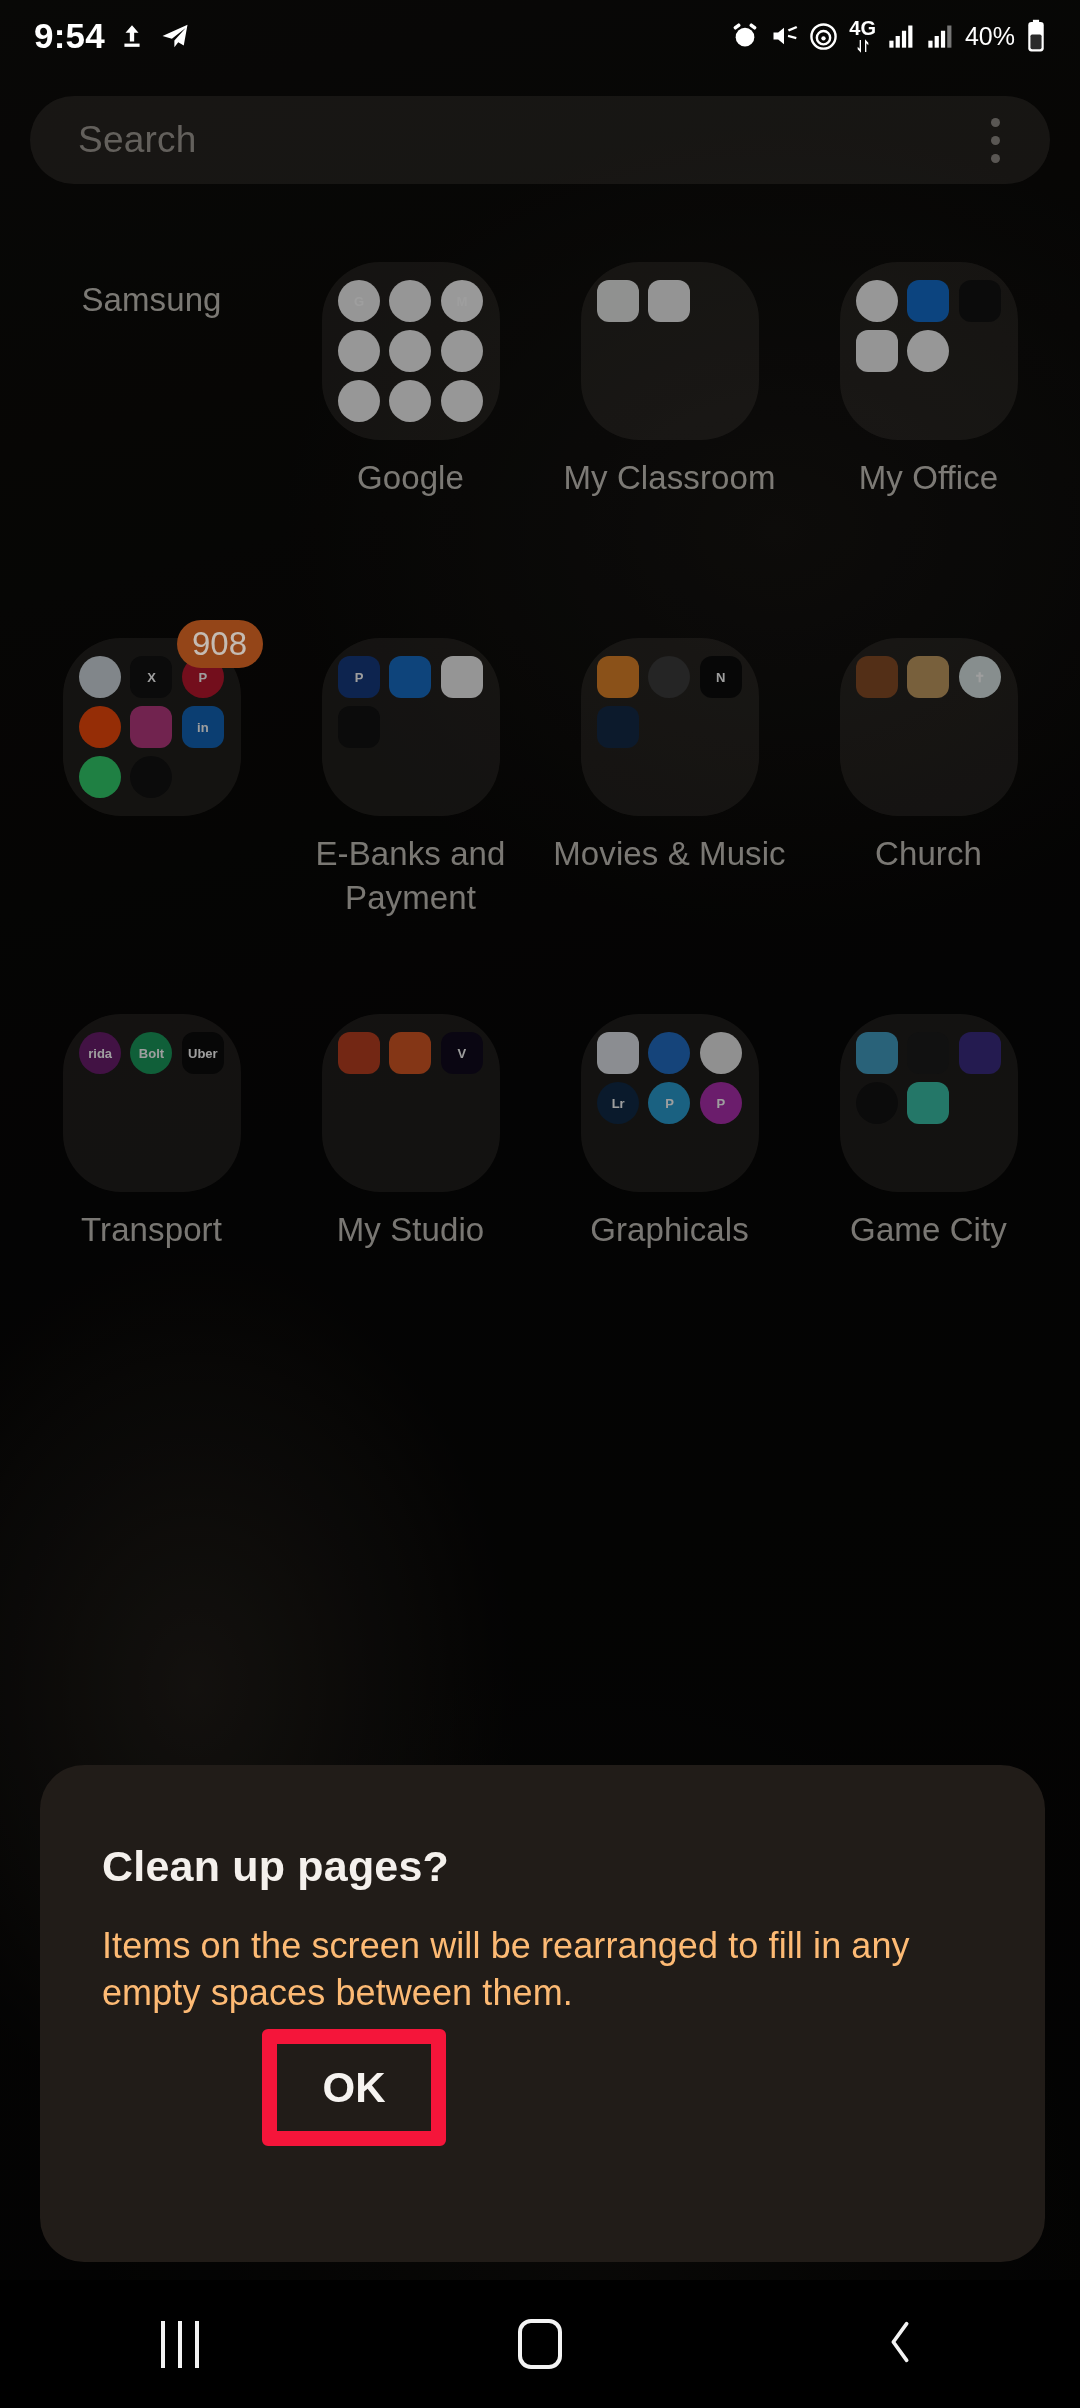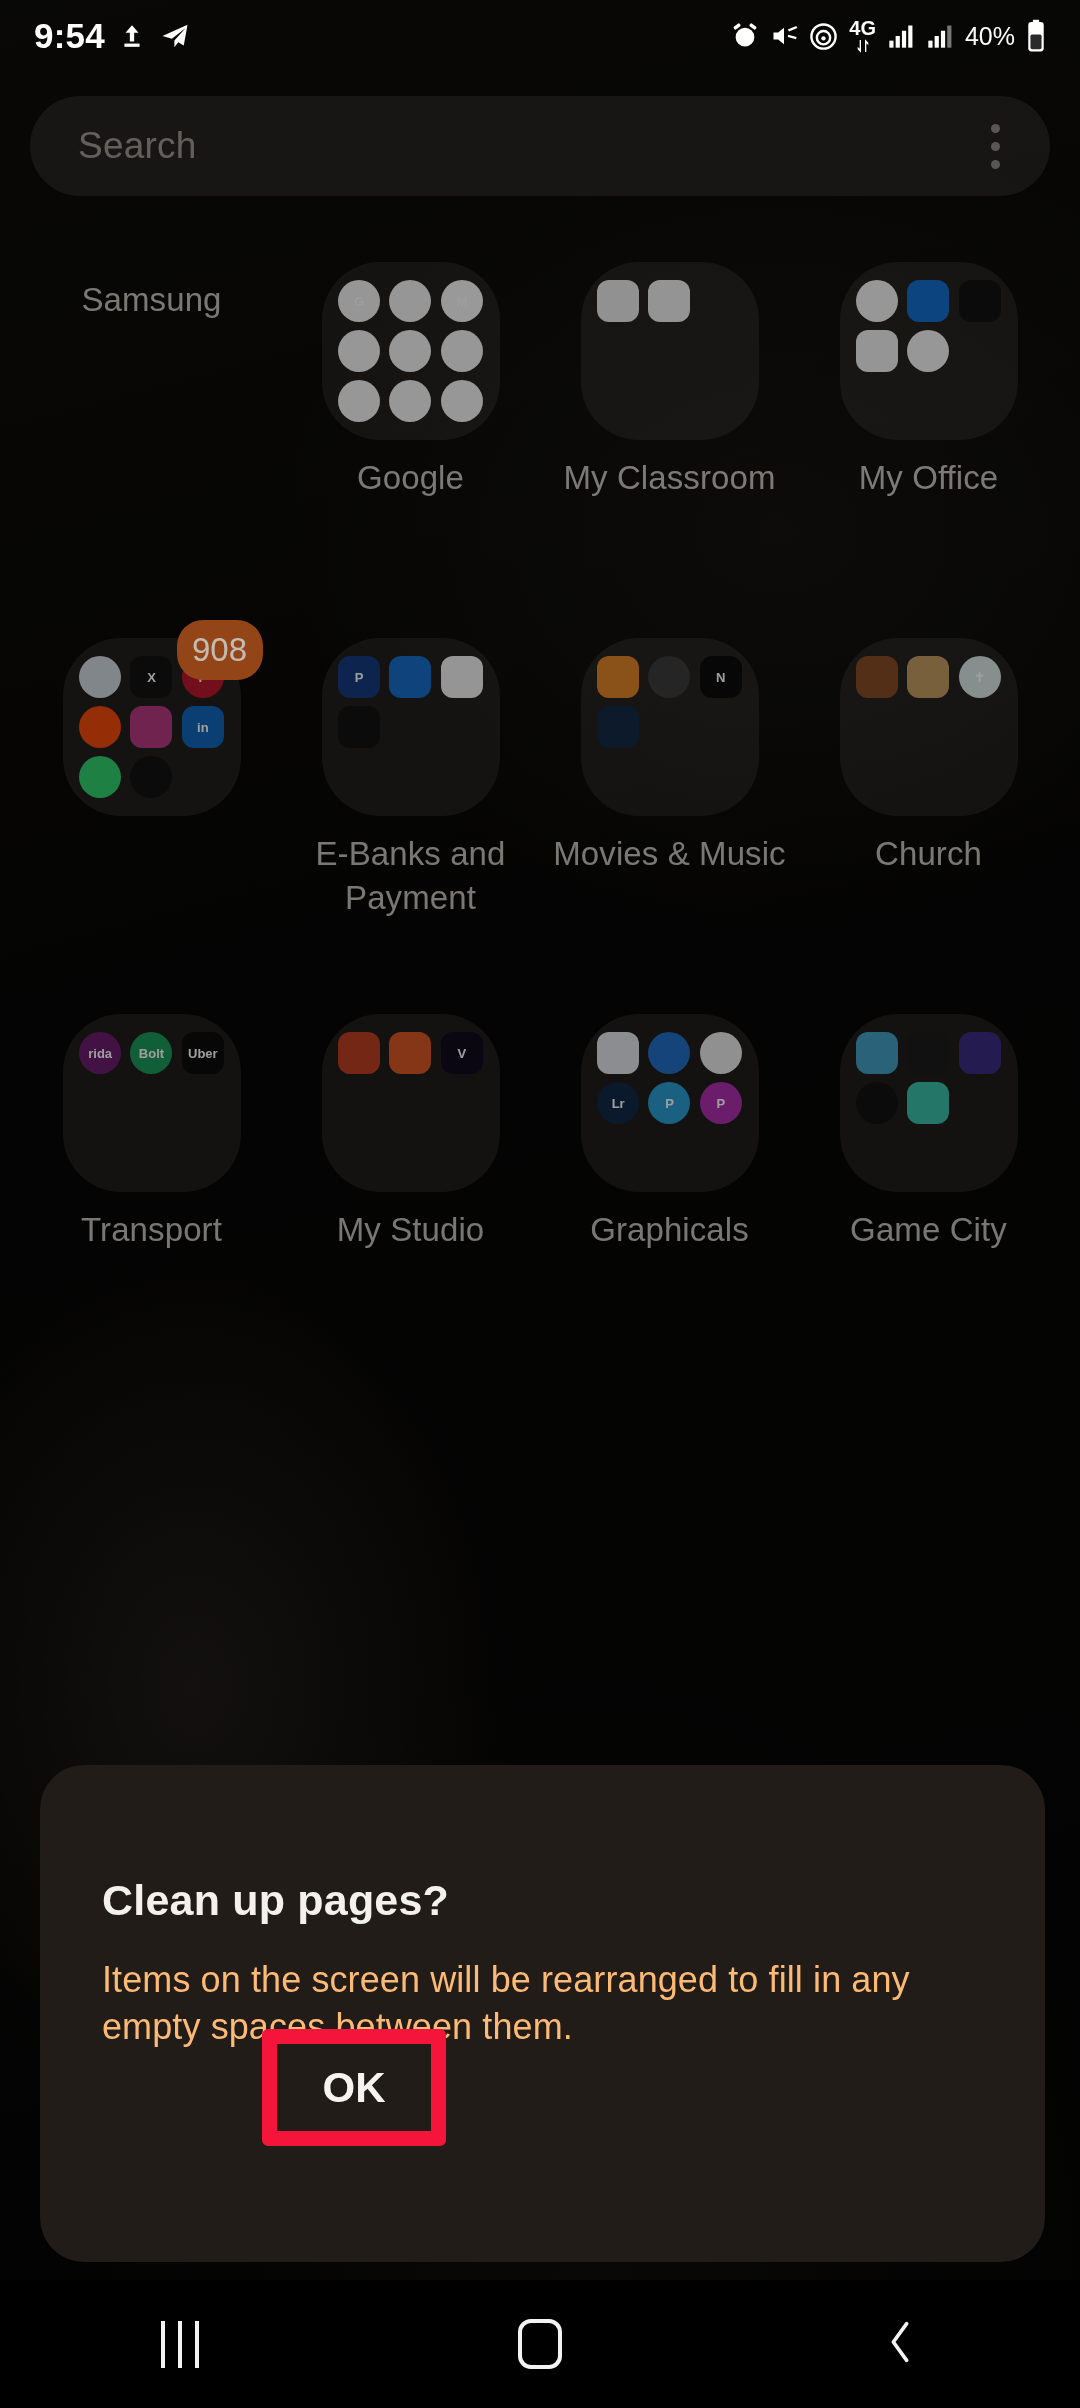--- a/index.html
+++ b/index.html
@@ -27,21 +27,21 @@
     color:#fff; z-index:6;
   }
   #sb-left{ display:flex; align-items:center; gap:14px; }
   #sb-clock{ font-size:35px; font-weight:700; letter-spacing:.2px; }
   #sb-right{ margin-left:auto; display:flex; align-items:center; gap:11px; }
   #sb-right svg, #sb-left svg{ display:block; }
   #sb-batt{ font-size:25px; font-weight:400; letter-spacing:0; }
 
   
   #searchbar{
-    position:absolute; left:30px; top:96px; width:1020px; height:100px;
+    position:absolute; left:30px; top:96px; width:1020px; height:88px;
     background:rgba(82,78,72,.22);
     border-radius:54px;
     display:flex; align-items:center;
     z-index:4;
   }
   #search-placeholder{
     margin-left:48px; font-size:37px; color:rgba(205,200,192,.42); letter-spacing:.2px;
   }
   #search-menu{
     margin-left:auto; margin-right:50px;
@@ -74,21 +74,21 @@
     justify-self:center; align-self:center;
     display:flex; align-items:center; justify-content:center;
     font-size:15px; font-weight:700; color:#fff;
     overflow:hidden; line-height:1;
     filter:brightness(.62) saturate(.9);
   }
   .mini span{ font-size:13px; font-weight:700; }
   .mini.r{ border-radius:50%; }
   .badge{
     position:absolute; top:-18px; right:-22px;
-    min-width:86px; height:60px; border-radius:26px;
+    min-width:86px; height:48px; border-radius:26px;
     background:#b4541d;
     color:#efe4da; font-size:33px; font-weight:400;
     display:flex; align-items:center; justify-content:center;
     padding:0 14px; filter:brightness(.82);
   }
   .flabel{
     margin-top:16px; width:250px; text-align:center;
     font-size:33px; color:rgba(214,210,204,.56);
     line-height:1.33; letter-spacing:.1px;
   }
@@ -100,21 +100,21 @@
   }
   #dots i{ width:17px; height:17px; border-radius:50%; background:rgba(160,155,150,.40); }
 
   
   #dialog{
     position:absolute; left:40px; top:1765px; width:1005px; height:497px;
     background:#211c18; border-radius:44px; z-index:7;
     padding:0 62px;
   }
   #dlg-title{
-    padding-top:111px; font-size:43px; font-weight:700; color:#f4f0ec; letter-spacing:.2px;
+    padding-top:77px; font-size:43px; font-weight:700; color:#f4f0ec; letter-spacing:.2px;
   }
   #dlg-body{
     margin-top:32px; font-size:36px; color:#fdba74; line-height:1.30; letter-spacing:.1px;
   }
   #ok-highlight{
     position:absolute; left:262px; top:2029px; width:184px; height:117px;
     border:15px solid #f5153a; border-radius:6px; z-index:9; pointer-events:none;
   }
   #ok-button{
     position:absolute; left:262px; top:2029px; width:184px; height:117px;

